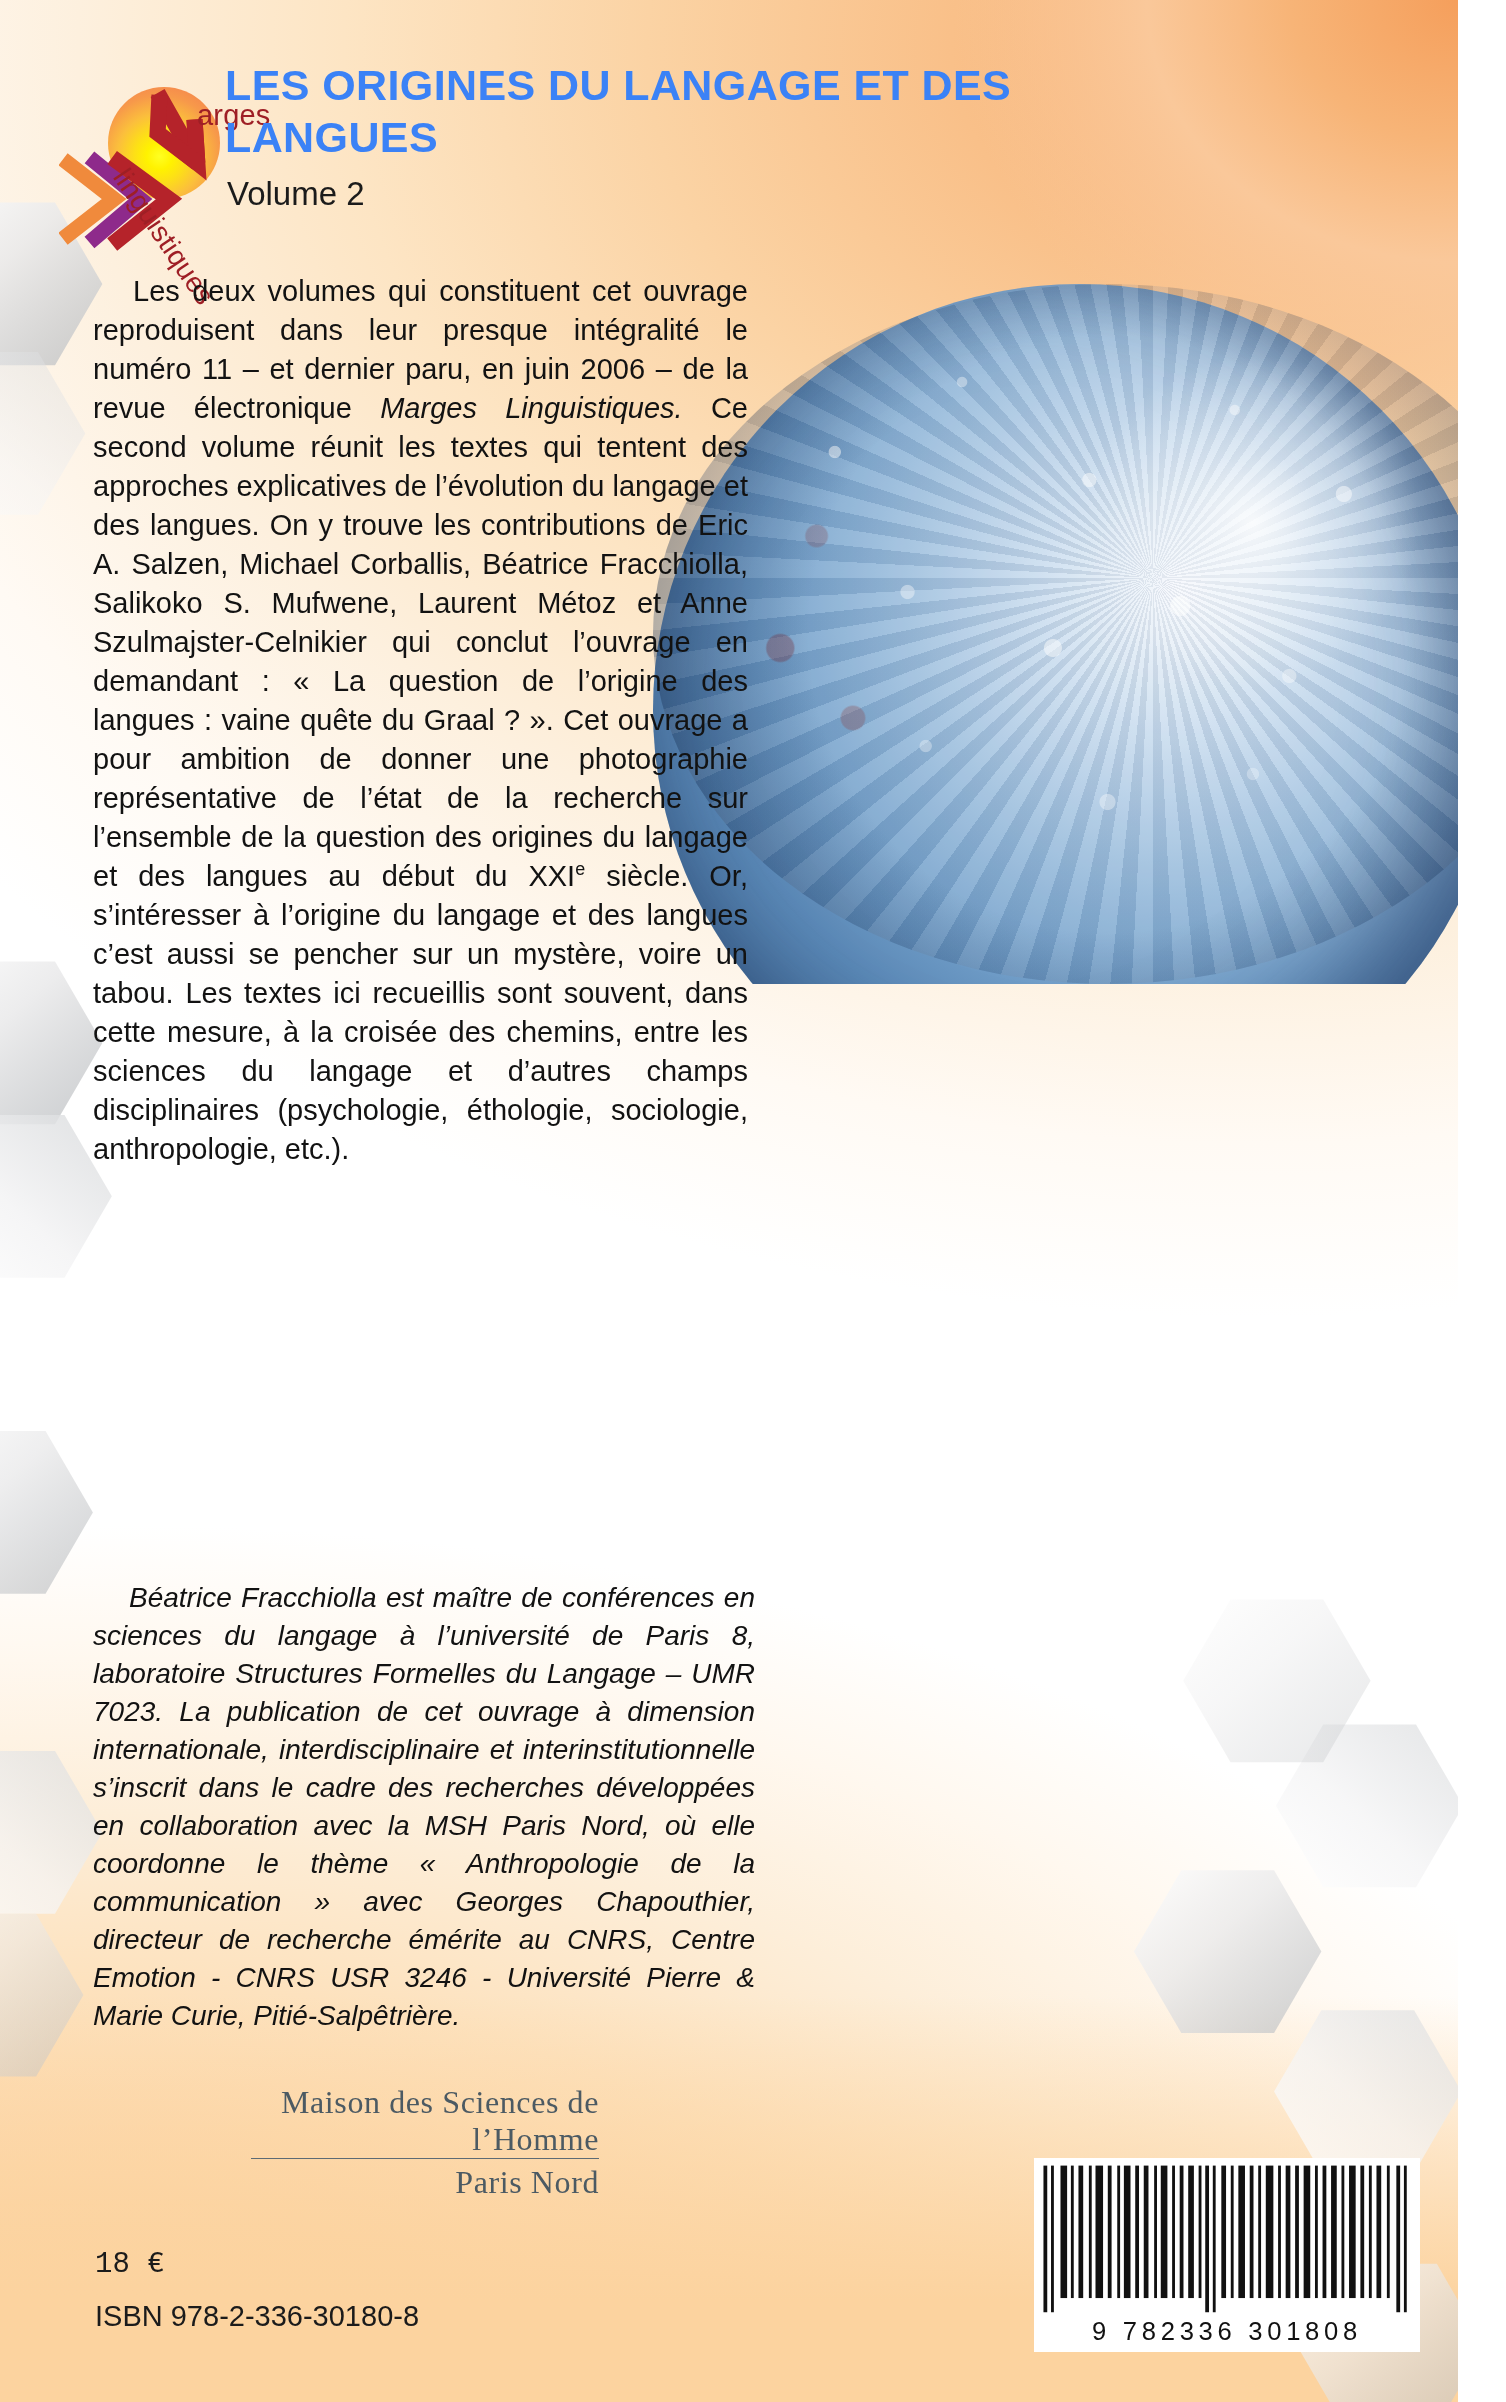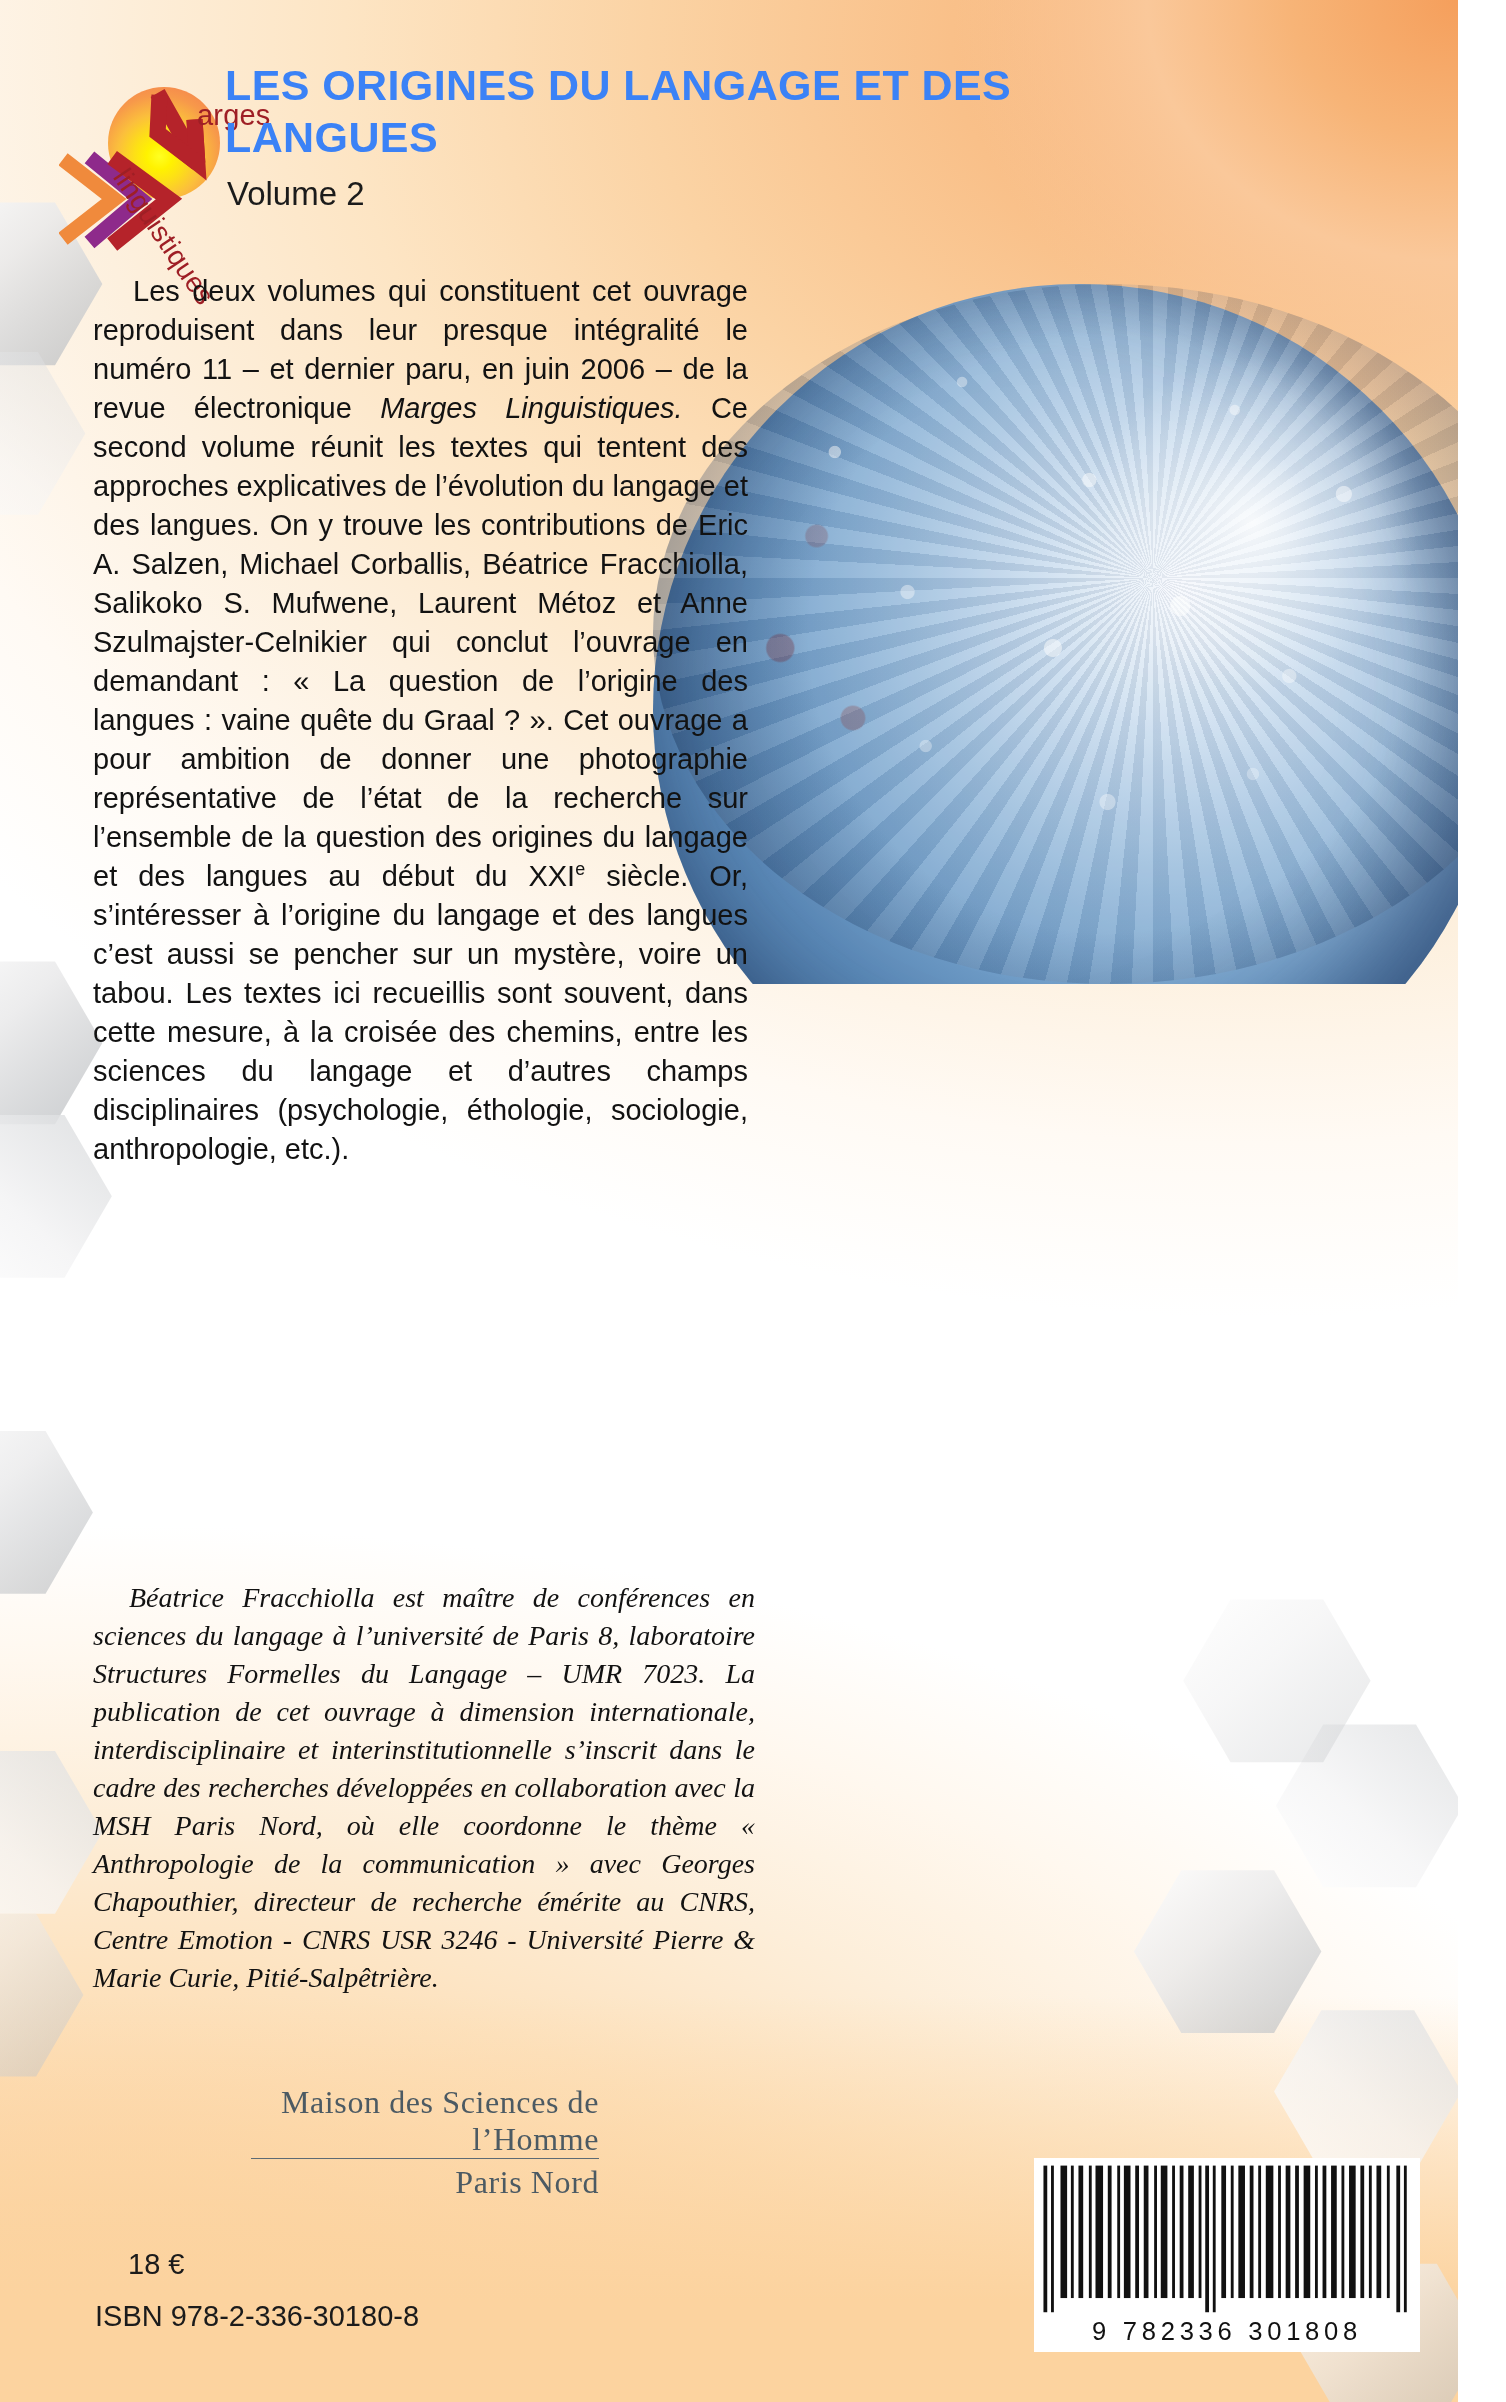--- a/index.html
+++ b/index.html
@@ -178,21 +178,21 @@
   .bio {
     position: absolute;
     left: 93px;
     top: 1579px;
     width: 662px;
     font-size: 28px;
     line-height: 38px;
     text-align: justify;
     font-style: italic;
     color: #121212;
-    font-family: Liberation Serif, serif;
+    font-family: Liberation Sans, sans-serif;
   }
   .bio .ind { display: inline-block; width: 36px; }
 
   
   .msh {
     position: absolute;
     left: 251px;
     top: 2084px;
     width: 348px;
     text-align: right;
@@ -213,22 +213,21 @@
     padding-top: 4.7px;
   }
 
   
   .price {
     position: absolute;
     left: 95px;
     top: 2248px;
     font-size: 29px;
     color: #1b1b1b;
-    font-family: Liberation Sans, sans-serif;
-    margin-left: 33px;
+    font-family: Liberation Mono, monospace;
   }
   .isbn {
     position: absolute;
     left: 95px;
     top: 2300px;
     font-size: 29px;
     color: #1b1b1b;
     font-family: "Liberation Sans", sans-serif;
   }
 

